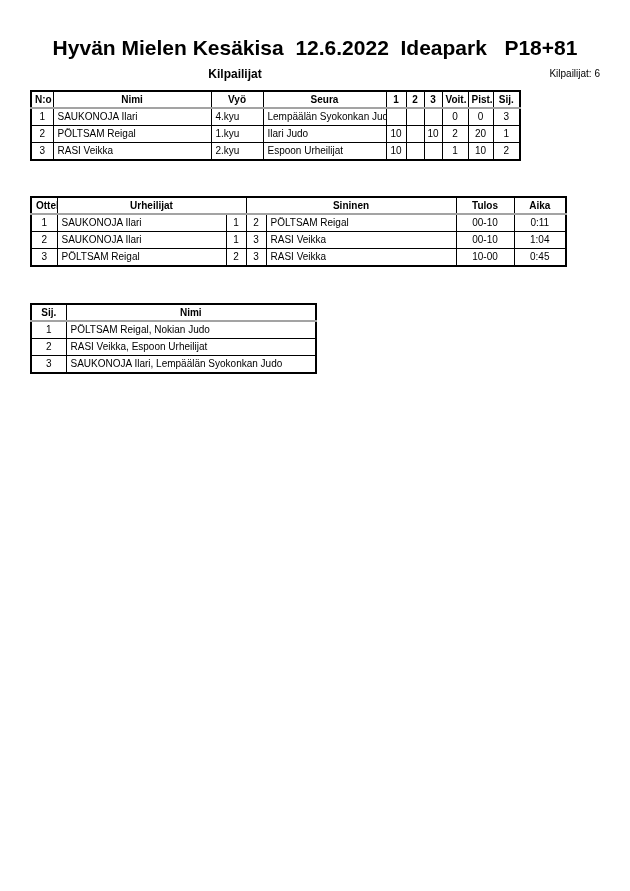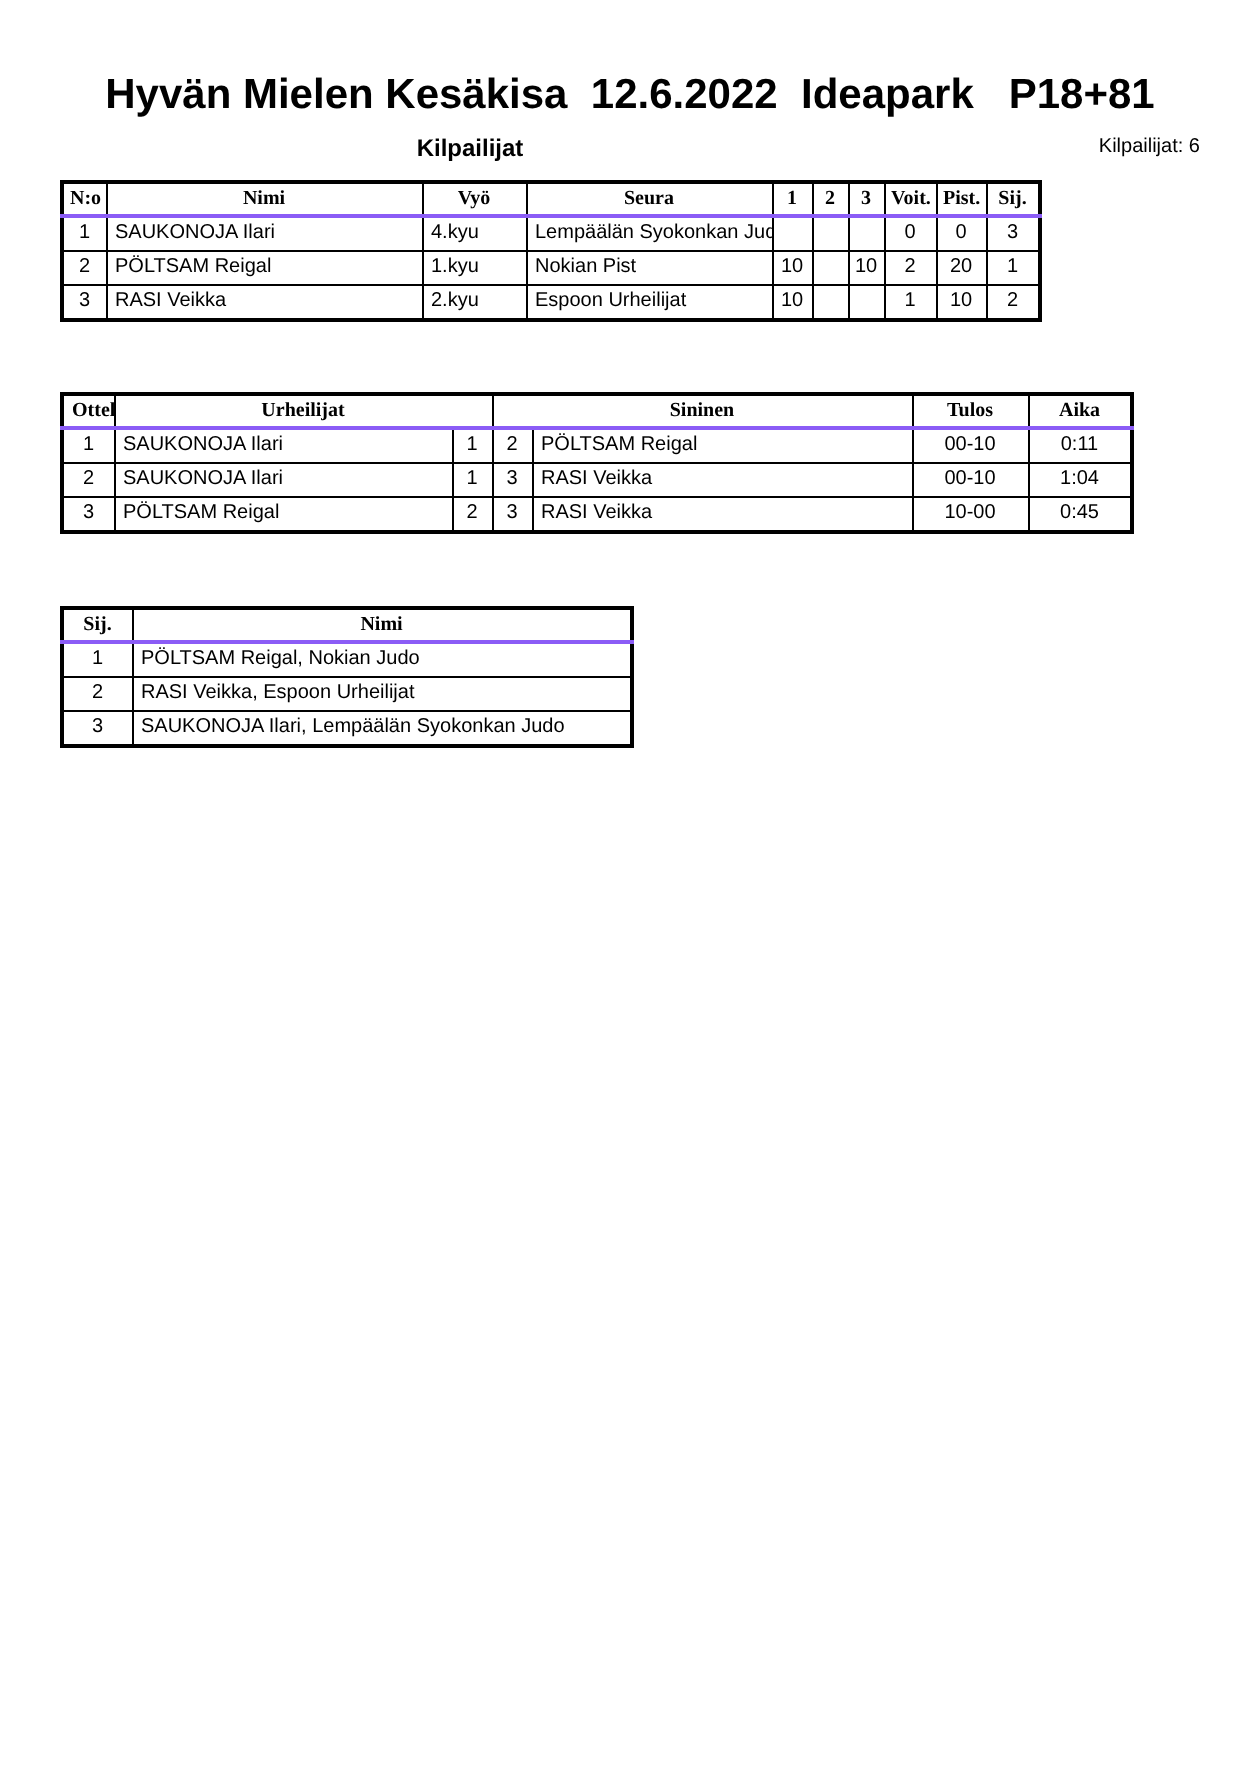--- a/index.html
+++ b/index.html
@@ -45,24 +45,23 @@
     border: 1px solid #000;
     padding: 0 3px;
     overflow: hidden;
     white-space: nowrap;
     height: 16px;
     line-height: 16px;
   }
   th {
     font-weight: bold;
     text-align: center;
-    border-bottom: 2px solid #8b5cf6;
+    border-bottom: 2px solid #a3a3a3;
     height: 15px;
     line-height: 15px;
-    font-family: Liberation Serif, serif;
   }
   td { text-align: center; }
   td.left, th.left { text-align: left; padding-left: 4px; }
 </style>
 </head>
 <body>
 
 <div class="page">
 
   <div class="abs doc-title">Hyvän Mielen Kesäkisa  12.6.2022  Ideapark   P18+81</div>
@@ -109,21 +108,21 @@
           <td></td>
           <td></td>
           <td>0</td>
           <td>0</td>
           <td>3</td>
         </tr>
         <tr>
           <td>2</td>
           <td class="left">PÖLTSAM Reigal</td>
           <td class="left">1.kyu</td>
-          <td class="left">Nokian Pist</td>
+          <td class="left">Ilari Judo</td>
           <td>10</td>
           <td></td>
           <td>10</td>
           <td>2</td>
           <td>20</td>
           <td>1</td>
         </tr>
         <tr>
           <td>3</td>
           <td class="left">RASI Veikka</td>

